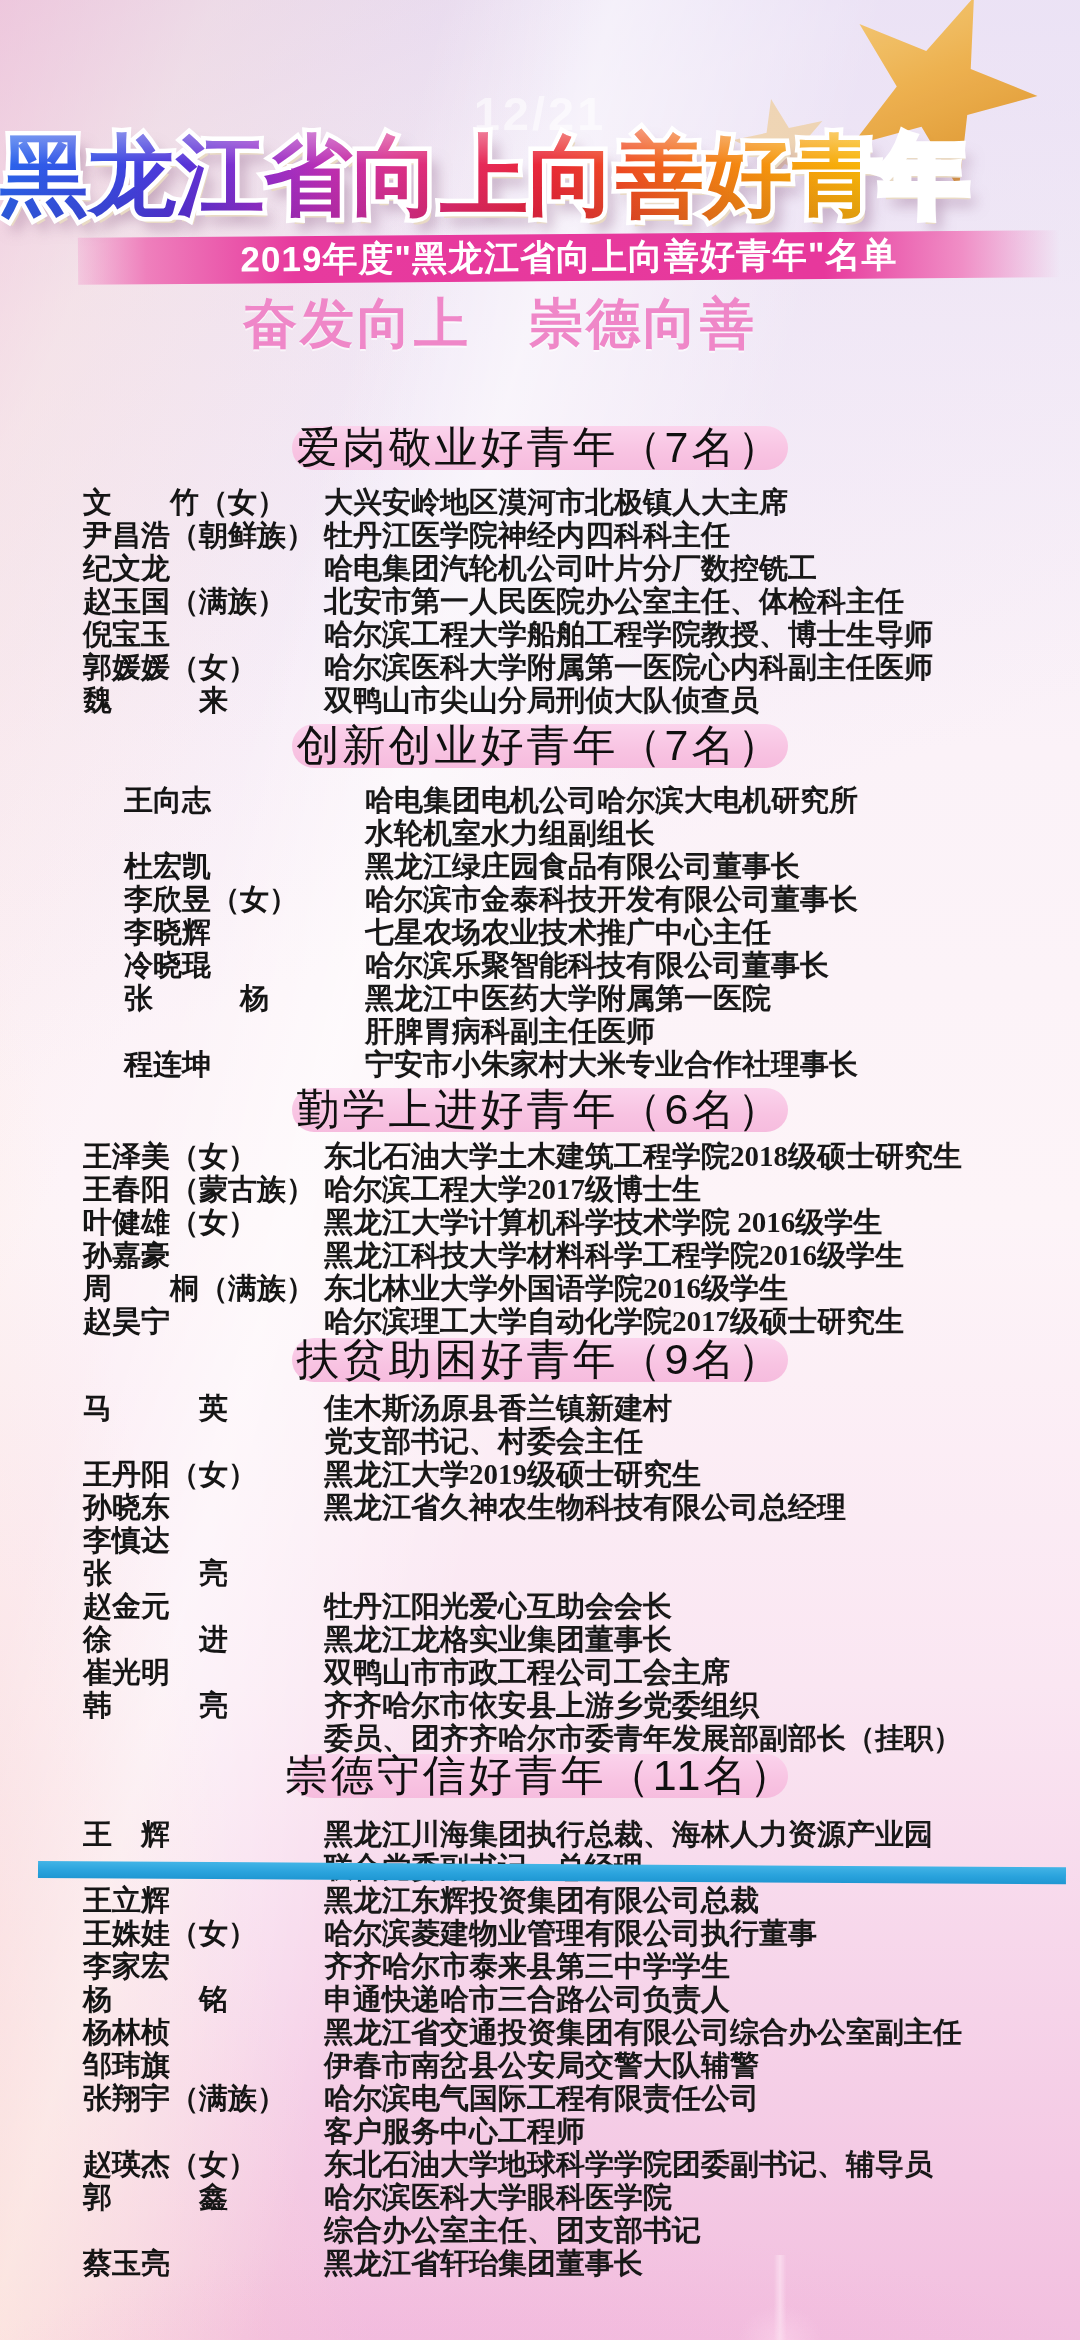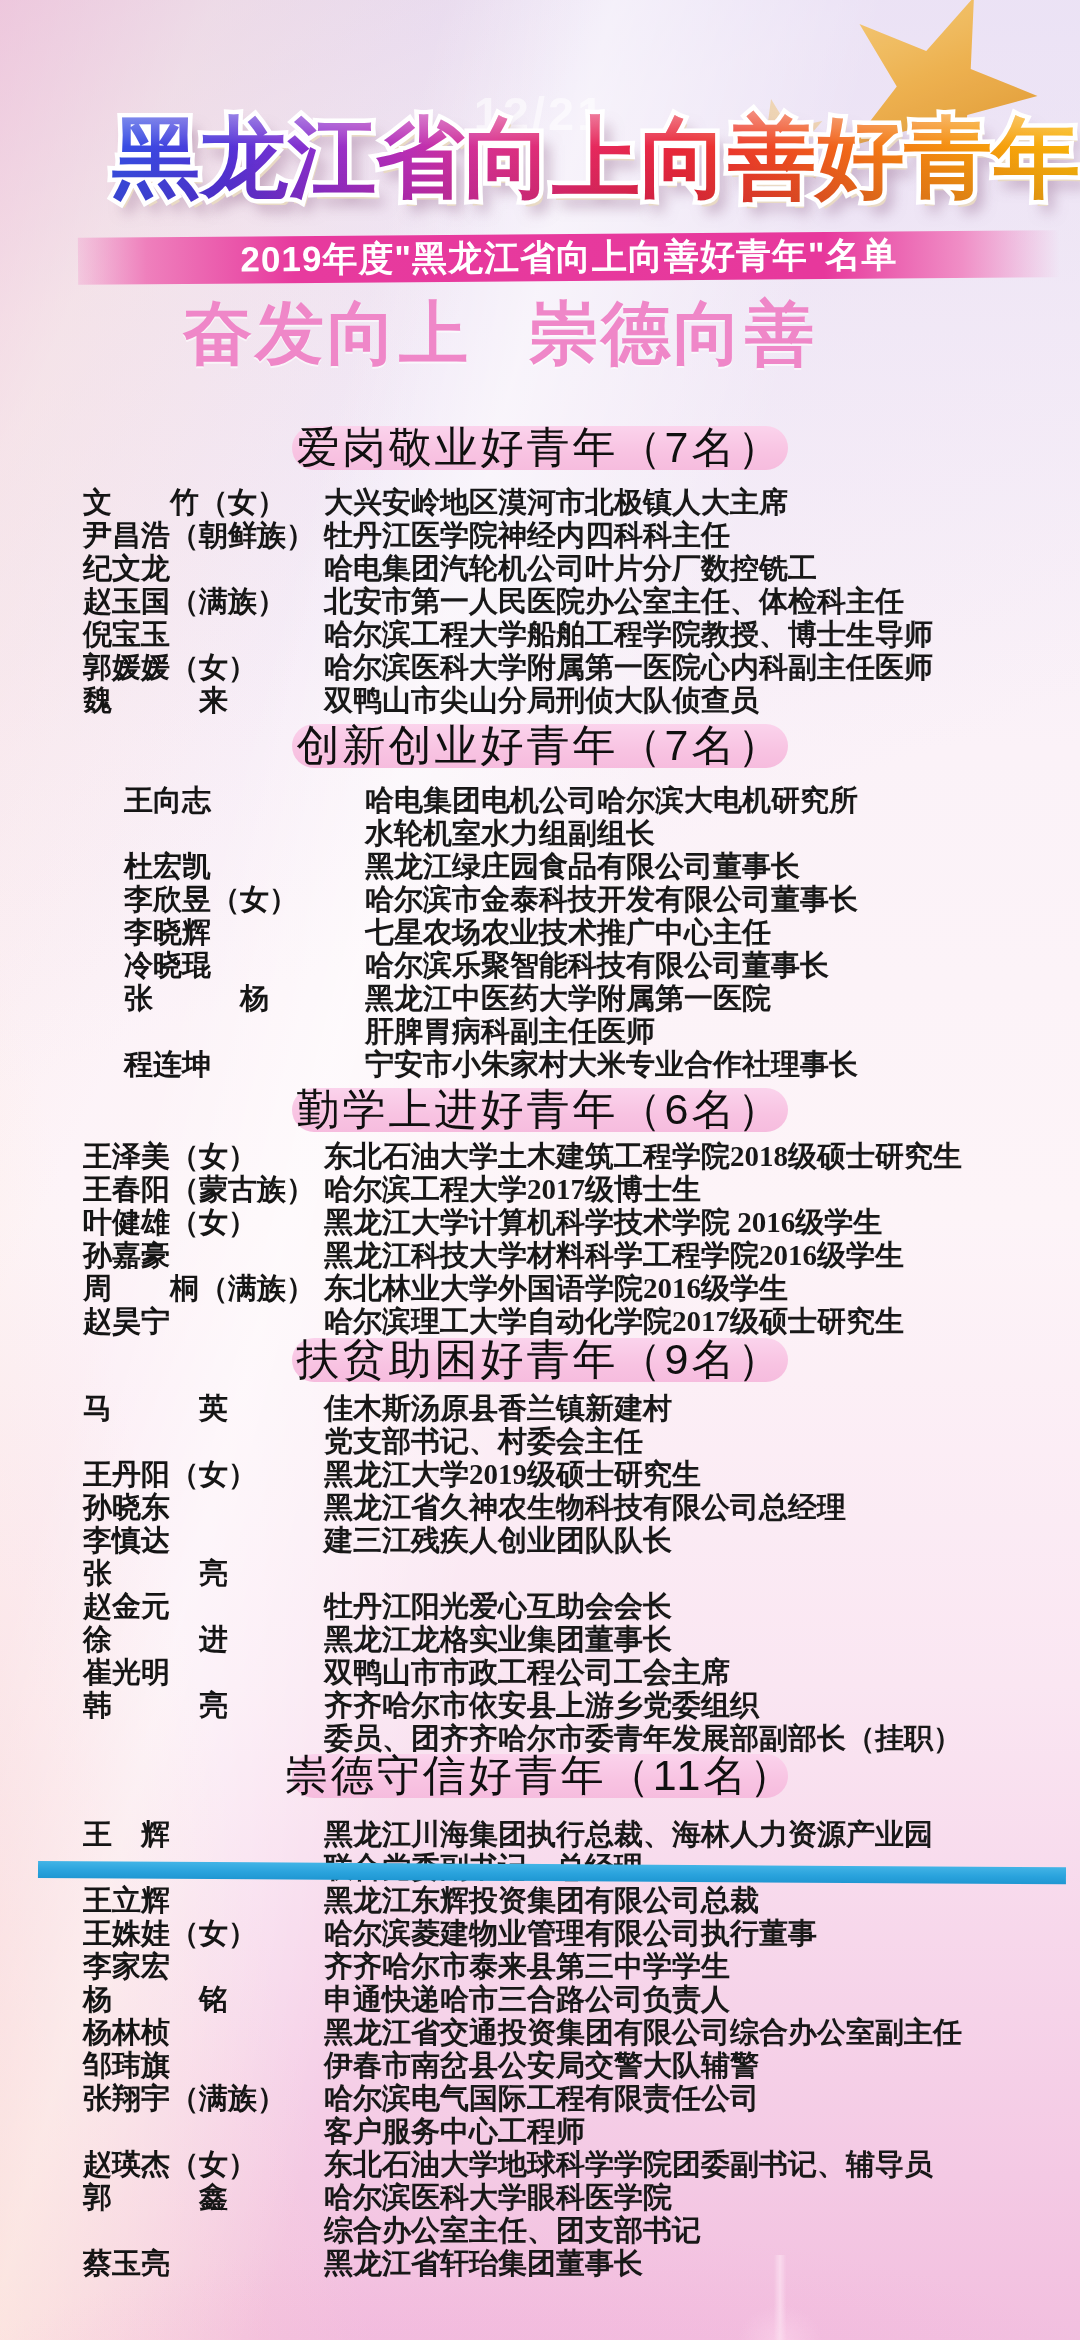--- a/index.html
+++ b/index.html
@@ -17,21 +17,21 @@
       linear-gradient(180deg,#ebe3f4 0%,#f3ebf6 14%,#fbf2f8 32%,#fdf4f8 52%,#fae6f2 72%,#f6d3e9 86%,#f2bfdf 100%);
   }
   
   .star-big{position:absolute;right:42px;top:-14px;width:200px;height:200px;opacity:.95;}
   .star-small{position:absolute;right:252px;top:96px;width:95px;height:95px;opacity:.45;}
   .page-indicator{
     position:absolute;left:0;top:86px;width:1080px;text-align:center;
     font-size:47px;font-weight:700;color:rgba(255,255,255,.55);letter-spacing:3px;
   }
   
-  .title-wrap{position:absolute;left:0;top:110px;width:1080px;height:120px;text-align:right;}
+  .title-wrap{position:absolute;left:0;top:128px;width:860px;height:120px;text-align:center;}
   .title-layer{
     position:absolute;left:0;top:0;width:100%;
     font-size:88px;font-weight:900;letter-spacing:0px;line-height:1.1;white-space:nowrap;
   }
   .title-back{
     color:#ffffff;
     -webkit-text-stroke:9px #ffffff;
     text-shadow:4px 6px 0 #e9dac4, 9px 12px 14px rgba(148,104,140,.55);
   }
   .title-front{
@@ -45,21 +45,21 @@
     position:absolute;left:78px;top:234px;width:982px;height:47px;
     display:flex;align-items:center;justify-content:center;
     background:linear-gradient(90deg, rgba(240,126,192,.25) 0%, rgba(238,110,180,.85) 7%, #e73a9e 22%, #e7389c 76%, rgba(240,120,186,.8) 90%, rgba(246,180,216,0) 100%);
     transform:rotate(-0.45deg);
   }
   .subtitle-text{font-size:35px;font-weight:700;color:#ffffff;letter-spacing:1px;white-space:nowrap;}
   
   .slogan{
     position:absolute;left:0;top:288px;width:1000px;
     display:flex;justify-content:center;gap:58px;
-    font-size:69px;font-weight:900;color:#ef87c8;letter-spacing:3px;
+    font-size:54px;font-weight:900;color:#ef87c8;letter-spacing:3px;
     text-shadow:0 2px 0 rgba(255,255,255,.6);
     white-space:nowrap;
     align-items:center;
   }
   
   .sections{position:absolute;left:0;top:410px;width:1080px;}
   .sec-banner{
     width:496px;height:44px;margin:0 auto;
     background:linear-gradient(180deg,#fbd3ec 0%,#f8c3e2 60%,#f6bcde 100%);
     border-radius:24px;
@@ -247,21 +247,20 @@
           <div class="row">
             <span class="name">王丹阳（女）</span>
             <span class="desc">黑龙江大学2019级硕士研究生</span>
           </div>
           <div class="row">
             <span class="name">孙晓东</span>
             <span class="desc">黑龙江省久神农生物科技有限公司总经理</span>
           </div>
           <div class="row">
             <span class="name">李慎达</span>
-            <span class="desc">建三江残疾人创业团队队长</span>
           </div>
           <div class="row">
             <span class="name">张　　　亮</span>
           </div>
           <div class="row">
             <span class="name">赵金元</span>
             <span class="desc">牡丹江阳光爱心互助会会长</span>
           </div>
           <div class="row">
             <span class="name">徐　　　进</span>

